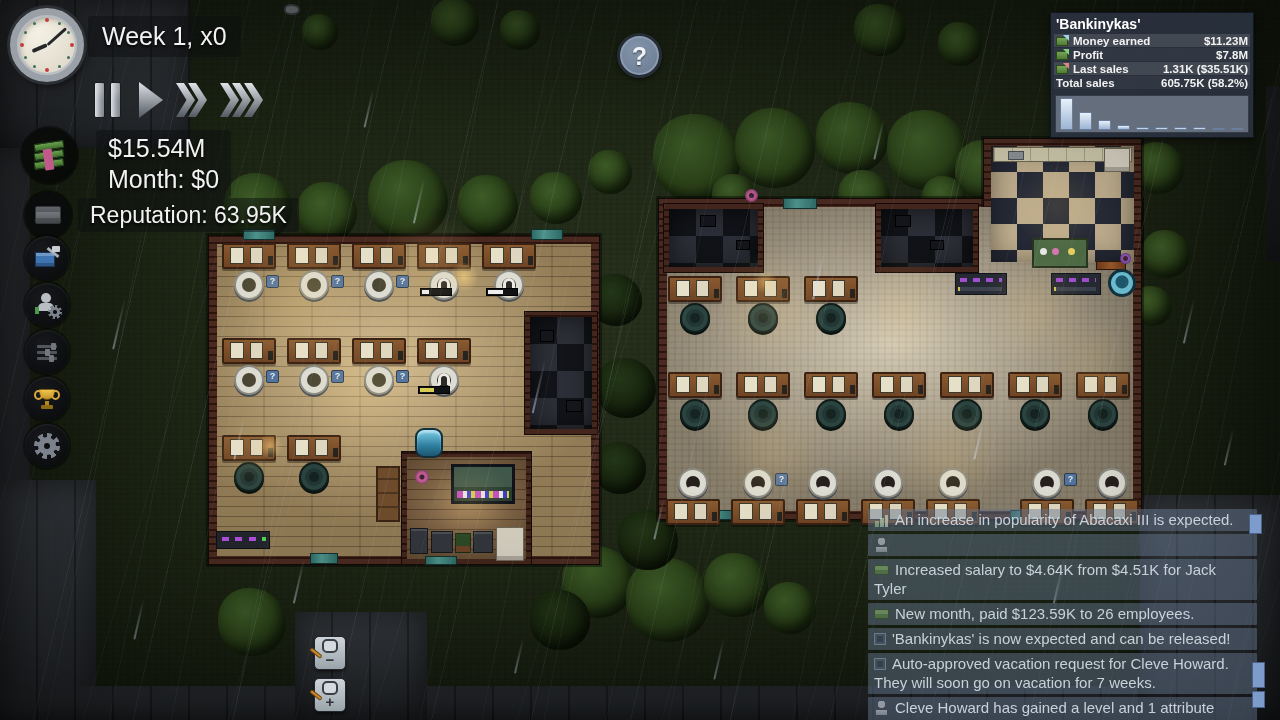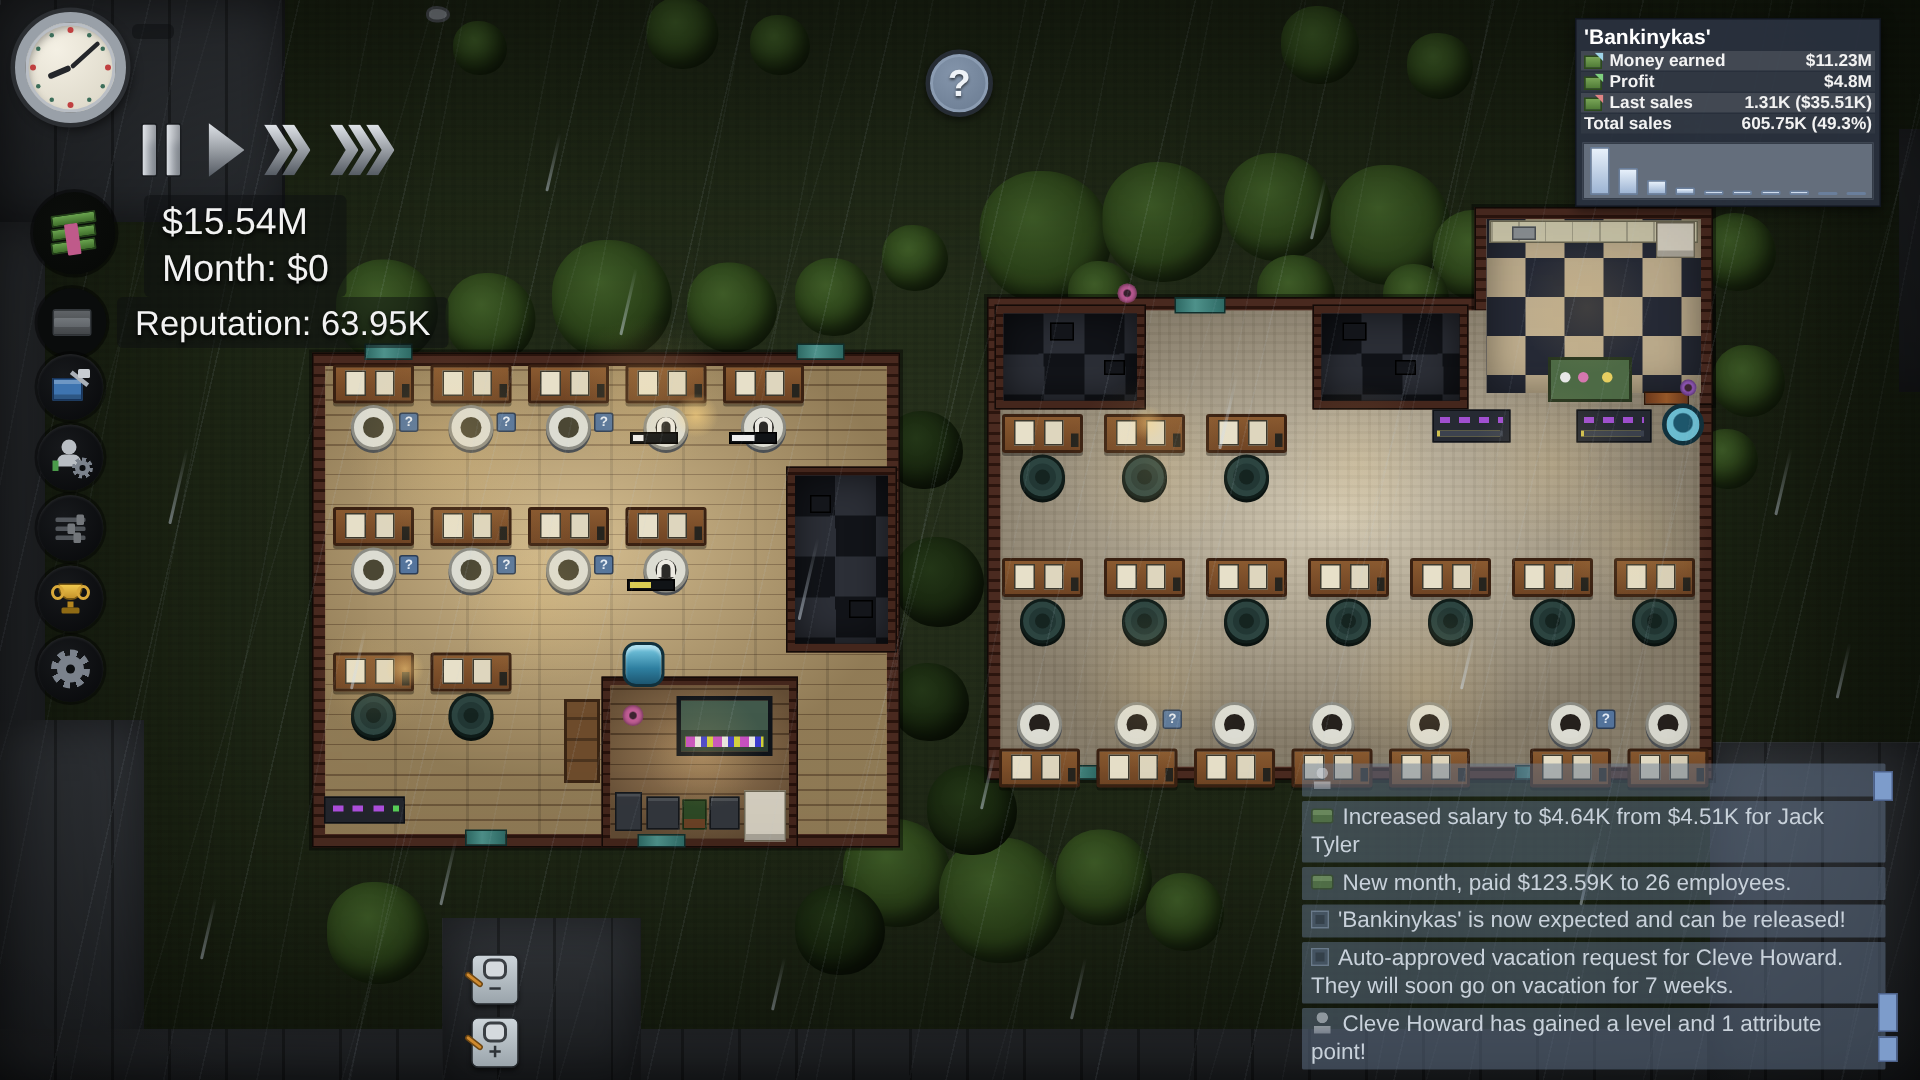--- a/index.html
+++ b/index.html
@@ -511,20 +511,21 @@
         <div class="tick" style="height: 3px; width: 3px; left: 16px; top: 50.1506px; background: rgb(60, 110, 90);"></div>
         <div class="tick" style="height: 3px; width: 3px; left: 6.84936px; top: 41px; background: rgb(60, 110, 90);"></div>
         <div class="tick" style="height: 4px; width: 4px; left: 3px; top: 28px; background: rgb(192, 64, 64);"></div>
         <div class="tick" style="height: 3px; width: 3px; left: 6.84936px; top: 16px; background: rgb(60, 110, 90);"></div>
         <div class="tick" style="height: 3px; width: 3px; left: 16px; top: 6.84936px; background: rgb(60, 110, 90);"></div>
       </div>
     <div class="hand" id="hand-min"></div>
     <div class="hand" id="hand-hr"></div>
   </div>
   <div id="datebox" class="hud backing">
+    <div>Week 1, x0</div>
   </div>
   <div id="speed-controls" class="hud">
     <div class="sbtn">
         <span class="pb"></span>
         <span class="pb"></span>
       </div>
     <div class="sbtn">
         <span class="tri"></span>
       </div>
     <div class="sbtn">
@@ -595,47 +596,48 @@
     <div id="panel-title">'Bankinykas'</div>
     <div id="panel-rows">
         <div class="prow alt">
           <span class="pi" style="position: relative; --ac: #9fd4e8;"></span>
           <span class="lbl">Money earned</span>
           <span class="val">$11.23M</span>
         </div>
         <div class="prow dim">
           <span class="pi" style="position: relative; --ac: #7fd07f;"></span>
           <span class="lbl">Profit</span>
-          <span class="val">$4.8M</span>
+          <span class="val">$7.8M</span>
         </div>
         <div class="prow alt">
           <span class="pi" style="position: relative; --ac: #e08484;"></span>
           <span class="lbl">Last sales</span>
           <span class="val">1.31K ($35.51K)</span>
         </div>
         <div class="prow dim">
           <span class="lbl">Total sales</span>
-          <span class="val">605.75K (49.3%)</span>
+          <span class="val">605.75K (58.2%)</span>
         </div>
       </div>
     <div id="chart">
         <div class="bar" style="left: 4px; height: 32px;"></div>
         <div class="bar" style="left: 23px; height: 18px;"></div>
         <div class="bar" style="left: 42px; height: 10px;"></div>
         <div class="bar" style="left: 61px; height: 5px;"></div>
         <div class="bar" style="left: 80px; height: 3px;"></div>
         <div class="bar" style="left: 99px; height: 3px;"></div>
         <div class="bar" style="left: 118px; height: 3px;"></div>
         <div class="bar" style="left: 137px; height: 3px;"></div>
         <div class="bar" style="left: 156px; height: 2px;"></div>
         <div class="bar" style="left: 175px; height: 2px;"></div>
       </div>
   </div>
 
   <div id="messages" class="hud">
+      <div class="msg"><span class="mi mi-trend" style="position: relative;"></span><span style="position: static;">An increase in popularity of Abacaxi III is expected.</span></div>
       <div class="msg"><span class="mi mi-level" style="position: relative;"></span></div>
       <div class="msg"><span class="mi mi-money" style="position: relative;"></span><span style="position: static;">Increased salary to $4.64K from $4.51K for Jack Tyler</span></div>
       <div class="msg"><span class="mi mi-money" style="position: relative;"></span><span style="position: static;">New month, paid $123.59K to 26 employees.</span></div>
       <div class="msg"><span class="mi mi-box" style="position: relative;"></span><span style="position: static;">'Bankinykas' is now expected and can be released!</span></div>
       <div class="msg"><span class="mi mi-box" style="position: relative;"></span><span style="position: static;">Auto-approved vacation request for Cleve Howard. They will soon go on vacation for 7 weeks.</span></div>
       <div class="msg"><span class="mi mi-level" style="position: relative;"></span><span style="position: static;">Cleve Howard has gained a level and 1 attribute point!</span></div>
     </div>
 
   <div id="zoom-controls" class="hud">
     <div class="zbtn">

